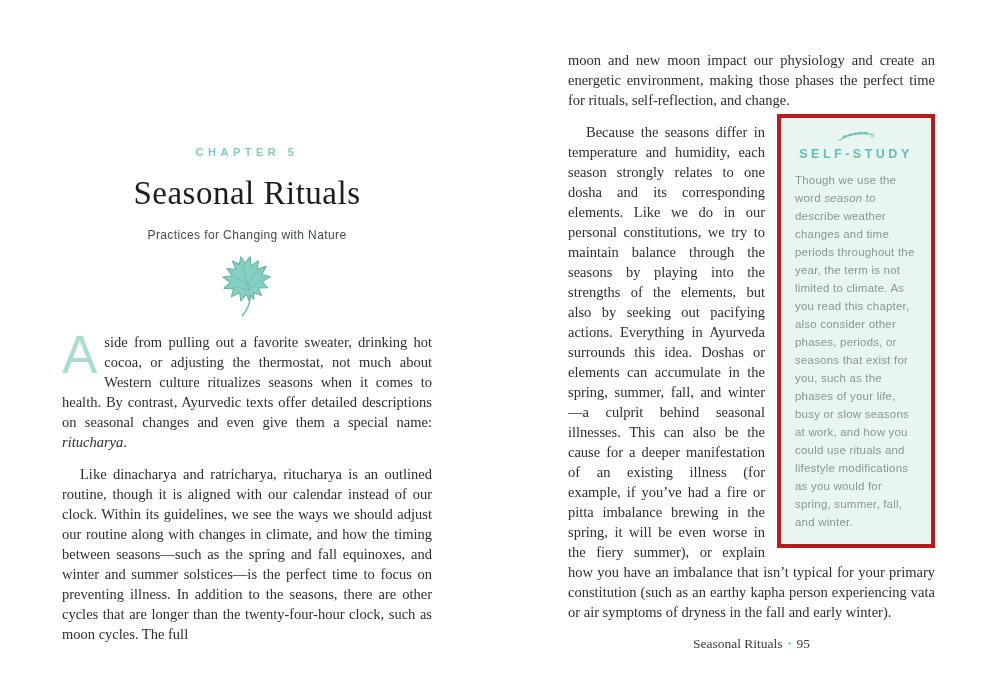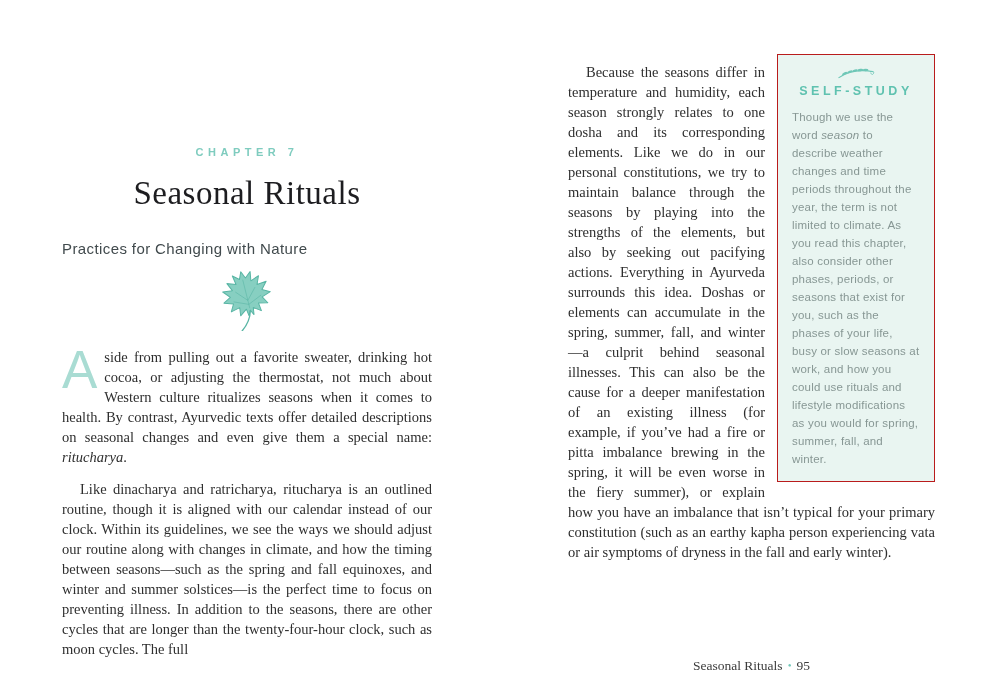--- a/index.html
+++ b/index.html
@@ -20,23 +20,23 @@
     letter-spacing: 4.5px; color: #7fccbf;
   }
   .chapter-title {
     width: 370px; text-align: center;
     margin: 17px 0 0 0;
     font-family: "Liberation Serif", serif;
     font-weight: normal;
     font-size: 33px; color: #1d1d20; letter-spacing: 0.5px;
   }
   .chapter-subtitle {
-    width: 370px; margin-top: 28px;
+    width: 370px; text-align: center; margin-top: 16px;
     font-family: "Liberation Sans", sans-serif; font-weight: 300;
-    font-size: 15px; color: #414a4d; letter-spacing: 0.4px;
+    font-size: 12px; color: #414a4d; letter-spacing: 0.4px;
   }
   .leaf-wrap { width: 370px; text-align: center; margin-top: 12px; height: 62px; }
 
   .body-text {
     width: 370px; margin: 0;
     font-size: 14.5px; line-height: 20px;
     color: #2e2e2e; text-align: justify;
   }
   .para-first { margin-top: 16px; }
   .indent { text-indent: 18px; margin-top: 12px; }
@@ -47,76 +47,77 @@
     color: #a9dcd3; margin: 2px 7px 0 0;
   }
   .italic-term { font-style: italic; }
 
   
   .page.right { padding: 50px 65px 0 68px; }
   .page.right .body-text { width: 367px; }
 
   .selfstudy {
     float: right; width: 158px; box-sizing: border-box;
-    background: #e9f5f1; border: 1px solid #b91c1c;
+    background: #e9f5f1; border: 4px solid #b91c1c;
     margin: 4px 0 14px 12px;
     padding: 11px 14px 13px 14px;
   }
   .branch { text-align: center; height: 15px; }
   .ss-title {
     text-align: center; margin-top: 3px;
     font-family: "Liberation Sans", sans-serif;
     font-size: 12.5px; font-weight: bold;
     letter-spacing: 3.5px; color: #5fc2b0;
   }
   .ss-text {
     margin: 10px 0 0 0;
     font-family: "Liberation Sans", sans-serif; font-weight: 300;
     font-size: 11.5px; line-height: 18px;
     color: #879794; letter-spacing: 0.2px; text-align: left;
   }
   .ss-text i { font-style: italic; }
 
   .footer {
-    position: absolute; left: 68px; top: 658px; width: 367px;
+    position: absolute; left: 68px; top: 636px; width: 367px;
     text-align: center;
     font-family: "Liberation Serif", serif;
     font-size: 13.5px; color: #3b3b3b;
   }
   .footer .dot {
     color: #6fc7b7; font-size: 11px;
     margin: 0 5px; position: relative; top: -1px;
   }
 </style>
 </head>
 <body>
 
 <div class="spread">
 
   <section class="page left">
-    <div class="chapter-label">CHAPTER 7</div>
+    <div class="chapter-label">CHAPTER 5</div>
     <h1 class="chapter-title">Seasonal Rituals</h1>
     <div class="chapter-subtitle">Practices for Changing with Nature</div>
 
     <div class="leaf-wrap">
       <svg viewBox="0 0 100 122" width="52" height="62" aria-hidden="true">
         <g transform="rotate(-14 50 55)">
           <path d="M50 4 L56 18 L68 8 L65 26 L82 20 L75 36 L94 34 L82 48 L97 56 L79 62 L87 76 L69 72 L71 88 L57 78 L55 92 L50 82 L45 92 L43 78 L29 88 L31 72 L13 76 L21 62 L3 56 L18 48 L6 34 L25 36 L18 20 L35 26 L32 8 L44 18 Z" fill="#87cfc1" stroke="#58b5a4" stroke-width="2" stroke-linejoin="round"></path>
           <path d="M50 20 L50 78 M30 40 L50 62 M70 40 L50 62 M22 58 L50 70 M78 58 L50 70" fill="none" stroke="#58b5a4" stroke-width="1"></path>
           <path d="M50 82 C46 98 38 108 24 118" fill="none" stroke="#58b5a4" stroke-width="2.5" stroke-linecap="round"></path>
         </g>
       </svg>
     </div>
 
     <p class="body-text para-first"><span class="dropcap">A</span><span>side from pulling out a favorite sweater, drinking hot cocoa, or adjusting the thermostat, not much about Western culture ritualizes seasons when it comes to health. By contrast, Ayurvedic texts offer detailed descriptions on seasonal changes and even give them a special name: </span><i class="italic-term">ritucharya</i><span>.</span></p>
 
     <p class="body-text indent">Like dinacharya and ratricharya, ritucharya is an outlined routine, though it is aligned with our calendar instead of our clock. Within its guidelines, we see the ways we should adjust our routine along with changes in climate, and how the timing between seasons—such as the spring and fall equinoxes, and winter and summer solstices—is the perfect time to focus on preventing illness. In addition to the seasons, there are other cycles that are longer than the twenty-four-hour clock, such as moon cycles. The full</p>
   </section>
 
   <section class="page right">
+    <p class="body-text">moon and new moon impact our physiology and create an energetic environment, making those phases the perfect time for rituals, self-reflection, and change.</p>
 
     <aside class="selfstudy">
       <div class="branch">
         <svg viewBox="0 0 48 14" width="42" height="13" aria-hidden="true">
           <path d="M4 12 C14 5 28 2 44 5" fill="none" stroke="#6fc7b7" stroke-width="1.3"></path>
           <ellipse cx="11" cy="7" rx="3.2" ry="1.3" fill="#6fc7b7" transform="rotate(-28 11 7)"></ellipse>
           <ellipse cx="17" cy="5" rx="3.2" ry="1.3" fill="#6fc7b7" transform="rotate(-22 17 5)"></ellipse>
           <ellipse cx="23" cy="3.6" rx="3.2" ry="1.3" fill="#6fc7b7" transform="rotate(-14 23 3.6)"></ellipse>
           <ellipse cx="29" cy="3" rx="3.2" ry="1.3" fill="#6fc7b7" transform="rotate(-8 29 3)"></ellipse>
           <ellipse cx="35" cy="3" rx="3.2" ry="1.3" fill="#6fc7b7" transform="rotate(0 35 3)"></ellipse>

